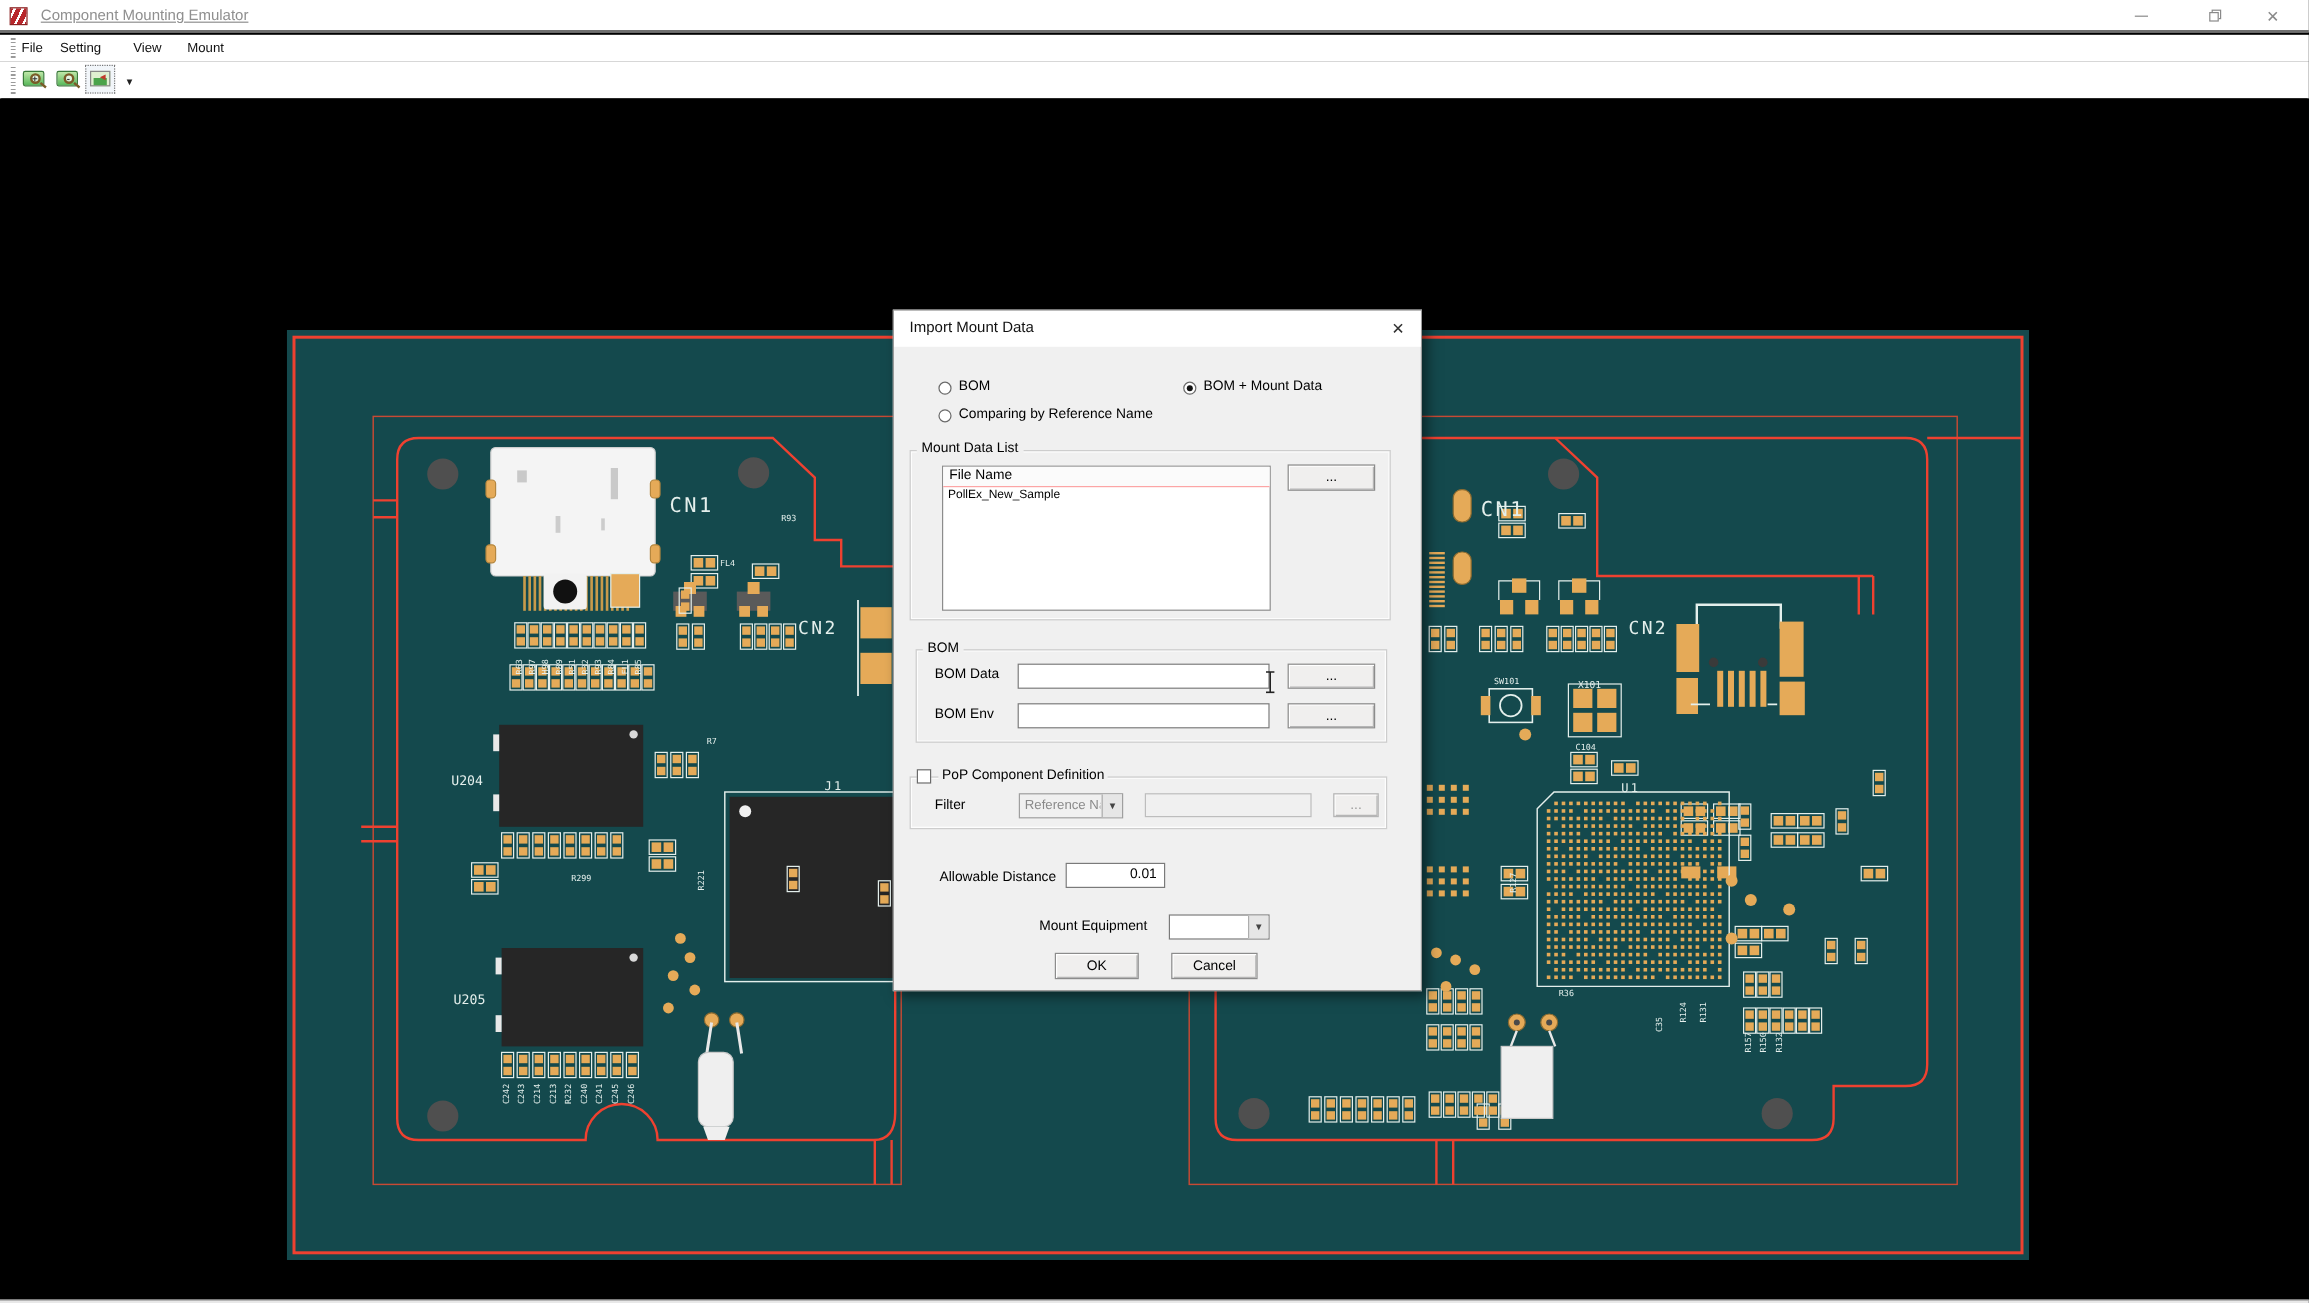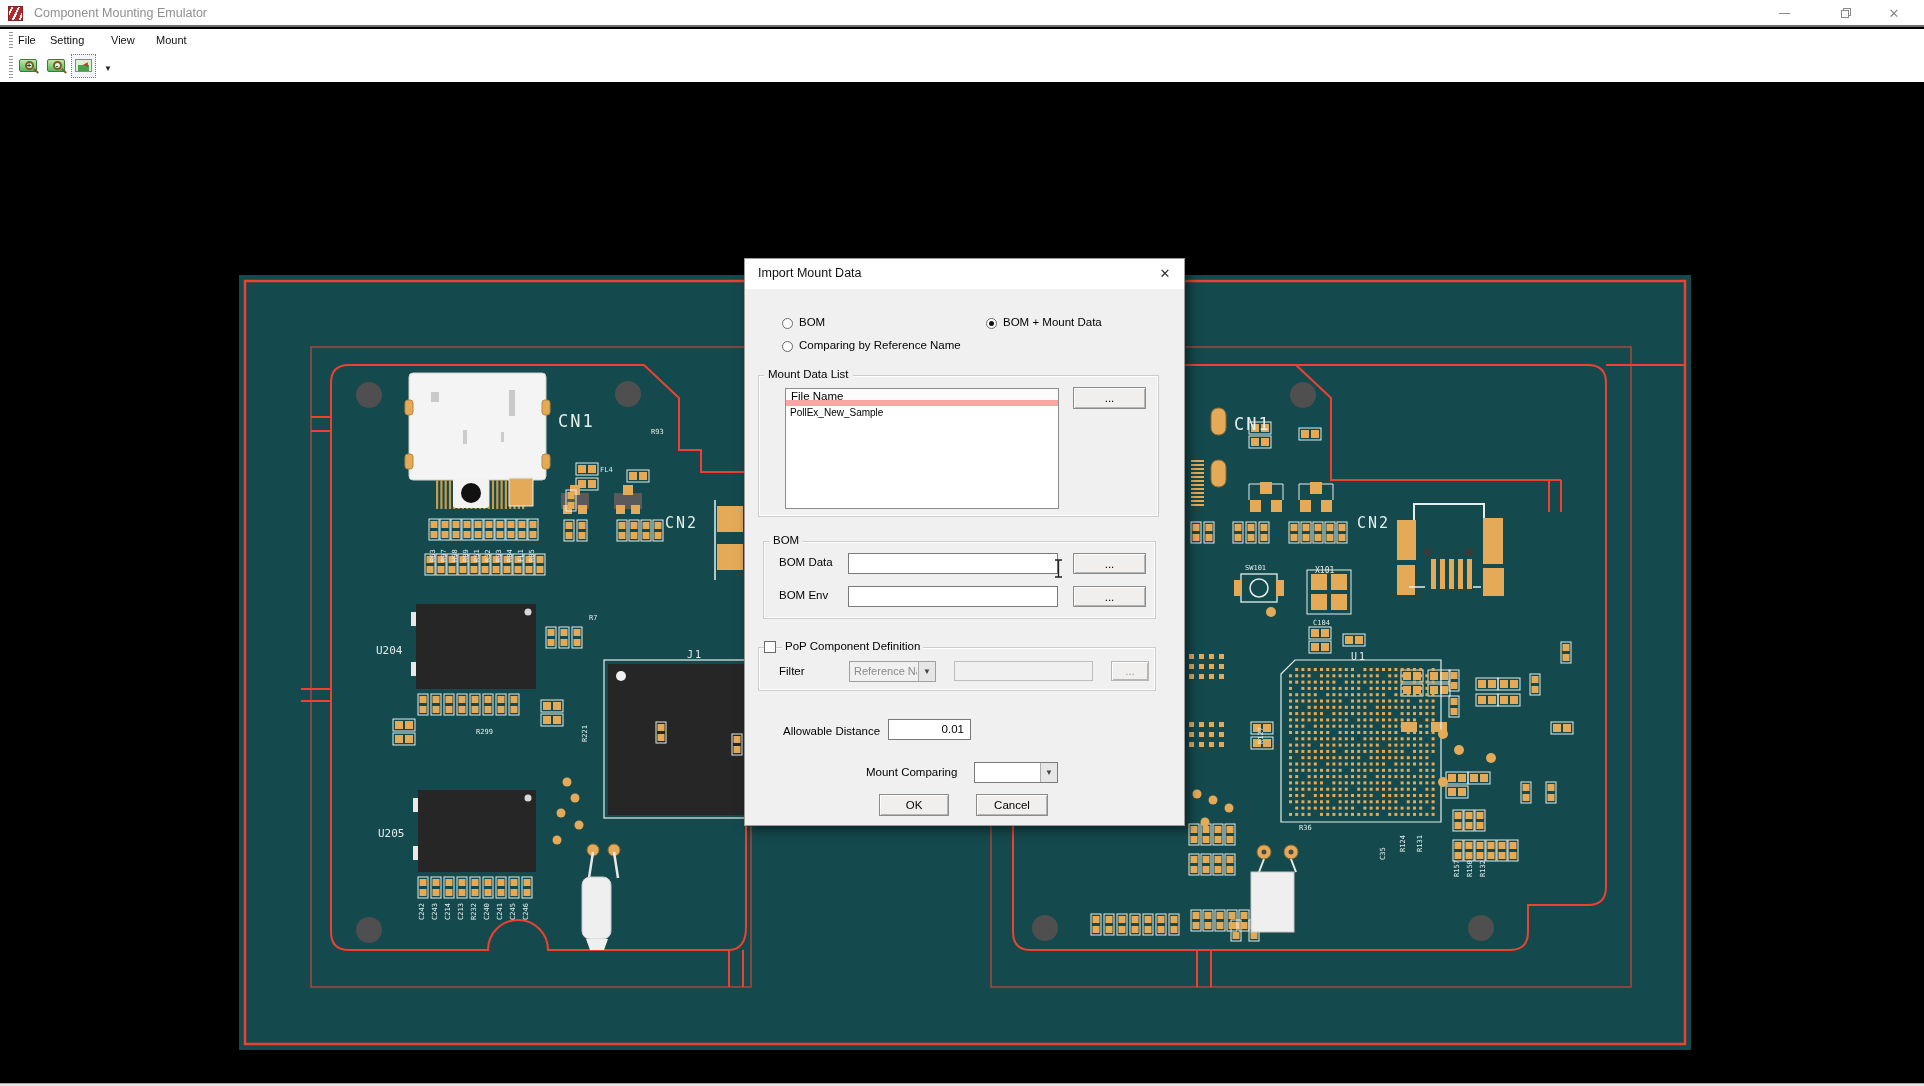--- a/index.html
+++ b/index.html
@@ -5,21 +5,21 @@
   * { margin:0; padding:0; box-sizing:border-box; }
   html,body { width:1924px; height:1086px; overflow:hidden; background:#000;
               font-family:"Liberation Sans", sans-serif; }
   .abs { position:absolute; }
 
   
   #titlebar { left:0; top:0; width:1924px; height:27px; background:#ffffff;
               border-bottom:2px solid #6f6f6f; }
   #app-logo { left:8px; top:6px; width:15px; height:15px; border:1px solid #8a2020;
               background:repeating-linear-gradient(115deg,#b8262b 0 2px,#fff 2px 4px,#b8262b 4px 6px); }
-  #app-title { left:34px; top:6px; font-size:12.5px; color:#8f8f8f; }
+  #app-title { left:34px; top:6px; font-size:12.5px; color:#8f8f8f;text-decoration:underline; }
   .winbtn { top:0; width:44px; height:26px; display:flex; align-items:center; justify-content:center; color:#8a8a8a; }
   #btn-min  { left:1762px; } #btn-max { left:1824px; } #btn-close { left:1872px; }
   #btn-min span { display:block; width:11px; height:0; border-top:1px solid #8a8a8a; }
   .restore-glyph { position:relative; width:10px; height:10px; }
   .restore-glyph i { position:absolute; display:block; width:8px; height:8px; border:1px solid #8a8a8a; background:#fff; }
   .restore-glyph i:first-child { left:2px; top:0; }
   .restore-glyph i:last-child  { left:0; top:2px; }
   #btn-close span { font-size:13px; }
 
   #menubar { left:0; top:29px; width:1924px; height:22px; background:#fff; }
@@ -60,21 +60,21 @@
   .checkbox { position:absolute; width:12px; height:12px; border:1px solid #6a6a6a; background:#fff; }
   .rlabel { position:absolute; font-size:11.5px; white-space:nowrap; }
   .btn3d { position:absolute; background:#f0efee; border:1px solid #8c8c8c;
            box-shadow:inset 1px 1px 0 #ffffff, inset -1px -1px 0 #b5b5b5;
            text-align:center; font-size:11.5px; color:#000; }
   .btn3d.dim { color:#9a9a9a; border-color:#b5b5b5; }
   .tfield { position:absolute; background:#fff; border:1px solid #7a7a7a; font-size:11.5px; }
   .tfield.dim { background:#f0f0f0; border-color:#bdbdbd; }
   .listbox { position:absolute; background:#fff; border:1px solid #8c8c8c; }
   .listheader { position:absolute; left:0; top:0; right:0; height:17px; background:#fbfbfb;
-                border-bottom:6px solid #fca5a5; font-size:11.5px; padding:1px 0 0 5px; }
+                border-bottom:1px solid #fca5a5; font-size:11.5px; padding:1px 0 0 5px; }
   .listrow { position:absolute; left:0; top:18px; right:0; height:15px; font-size:10px; padding-left:4px; }
   .combo { position:absolute; border:1px solid #7a7a7a; background:#fff; }
   .combo.dim { border-color:#9f9f9f; background:#f0f0f0; }
   .combo .arrowbox { position:absolute; right:0; top:0; bottom:0; width:17px; background:#e6e6e6;
                      border-left:1px solid #adadad; text-align:center; font-size:8px; color:#444; line-height:19px; }
   .combo .cval { position:absolute; left:4px; top:3px; font-size:11px; color:#8a8a8a; white-space:nowrap; overflow:hidden; right:18px; }
   #tol-field { text-align:right; padding:3px 6px 0 0; }
   #ibeam { left:309px; top:300px; width:9px; height:19px; }
 </style>
 </head>
@@ -1292,20 +1292,20 @@
   <div class="combo dim" style="left:104px;top:402px;width:87px;height:21px">
     <span class="cval">Reference Na</span>
     <span class="arrowbox">▼</span>
   </div>
   <input class="tfield dim" style="left: 209px; top: 402px; width: 139px; height: 20px;" value="">
   <button class="btn3d dim" style="left:366px;top:402px;width:38px;height:20px">...</button>
 
   <span class="rlabel" style="left:38px;top:466px">Allowable Distance</span>
   <div class="tfield" id="tol-field" style="left:143px;top:460px;width:83px;height:21px">0.01</div>
 
-  <span class="rlabel" style="left:121px;top:507px">Mount Comparing</span>
+  <span class="rlabel" style="left:121px;top:507px">Mount Equipment</span>
   <div class="combo" style="left:229px;top:503px;width:84px;height:21px">
     <span class="cval" style="color:#000"></span>
     <span class="arrowbox">▼</span>
   </div>
   <button class="btn3d" style="left:134px;top:535px;width:70px;height:22px">OK</button>
   <button class="btn3d" style="left:231px;top:535px;width:72px;height:22px">Cancel</button>
 </div>
 
 </body></html>

